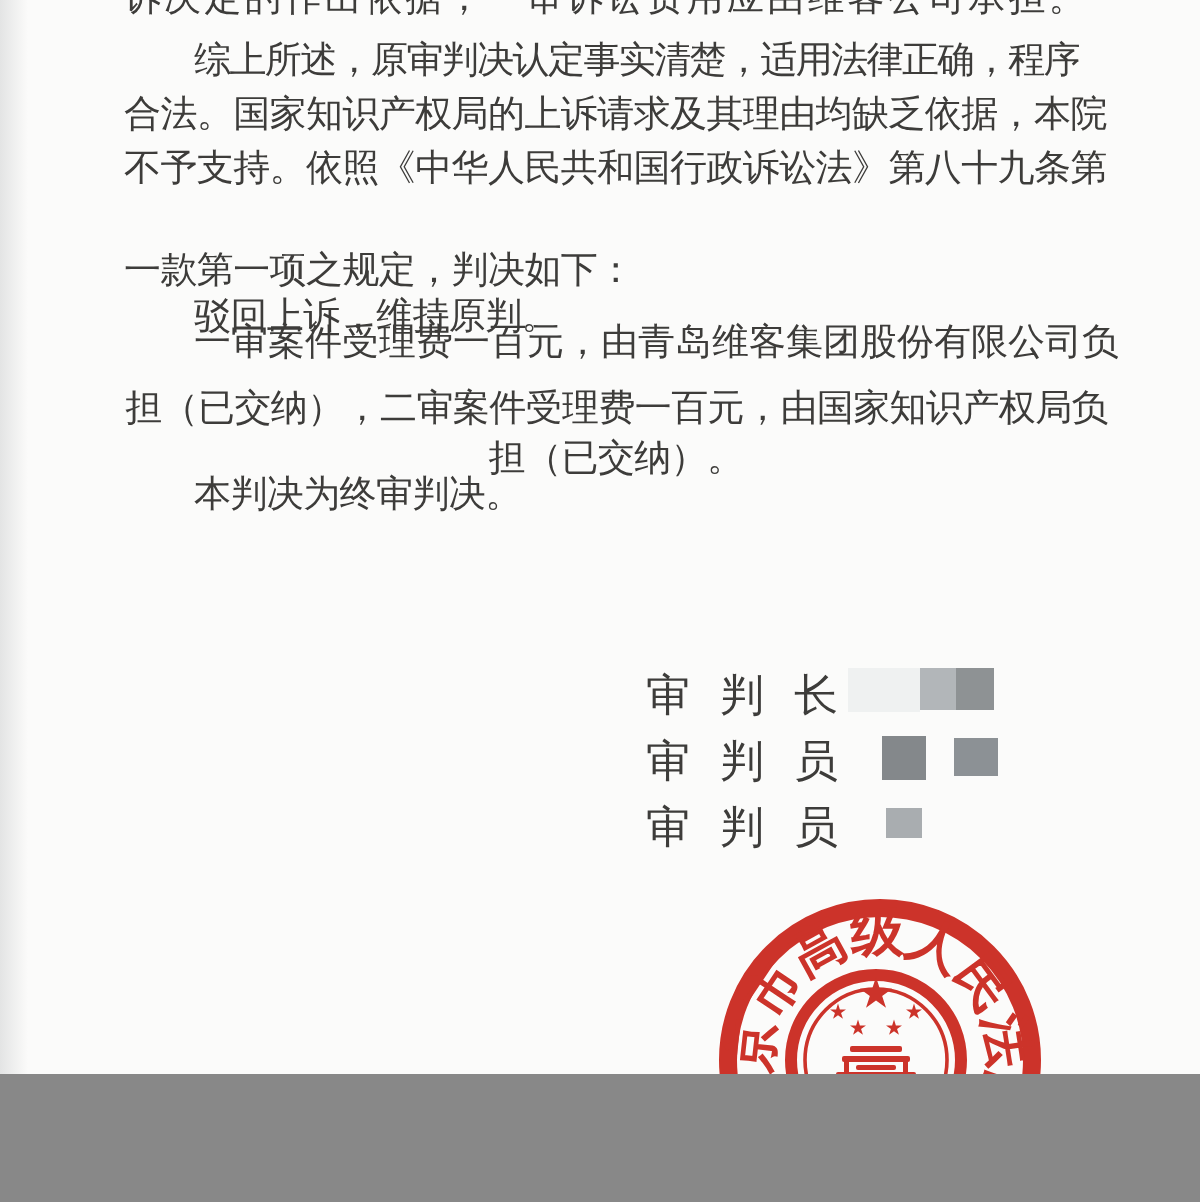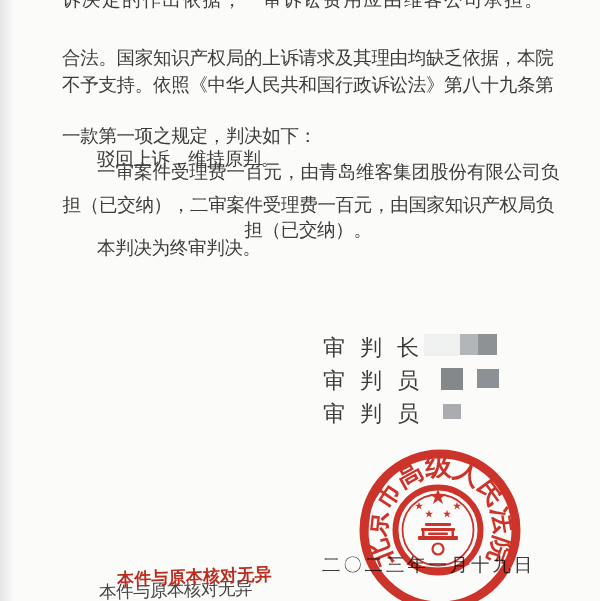--- a/index.html
+++ b/index.html
@@ -1,18 +1,18 @@
 <!DOCTYPE html>
 <html><head>
 <meta charset="utf-8">
 <style>
   html,body{margin:0;padding:0;background:#888;}
   .page{
     position:relative;
-    width:600px;height:601px;
+    width:600px;height:537px;
     margin:0 auto;
     background:#fbfbfa;
     overflow:hidden;
     font-family:"Liberation Serif","DejaVu Serif",serif;
     color:#3d3c3a;
   }
   .edge-shade{
     position:absolute;left:0;top:0;width:14px;height:601px;
     background:linear-gradient(to right,rgba(120,125,130,.18),rgba(120,125,130,0));
     pointer-events:none;
@@ -77,20 +77,21 @@
     white-space:nowrap;z-index:4;
   }
 </style>
 </head>
 <body>
 
 <div class="page">
   <div class="edge-shade"></div>
 
   <div class="bline l0">诉决定的作出依据，一审诉讼费用应由维客公司承担。</div>
+  <div class="bline l1 ind">综上所述，原审判决认定事实清楚，适用法律正确，程序</div>
   <div class="bline l2">合法。国家知识产权局的上诉请求及其理由均缺乏依据，本院</div>
   <div class="bline l3">不予支持。依照《中华人民共和国行政诉讼法》第八十九条第</div>
   <div class="bline l4">一款第一项之规定，判决如下：</div>
   <div class="bline l5 ind">驳回上诉，维持原判。</div>
   <div class="bline l6 ind">一审案件受理费一百元，由青岛维客集团股份有限公司负</div>
   <div class="bline l7">担（已交纳），二审案件受理费一百元，由国家知识产权局负</div>
   <div class="bline l8">担（已交纳）。</div>
   <div class="bline l9 ind">本判决为终审判决。</div>
 
   <div class="judge-row jr0">审判长</div>

